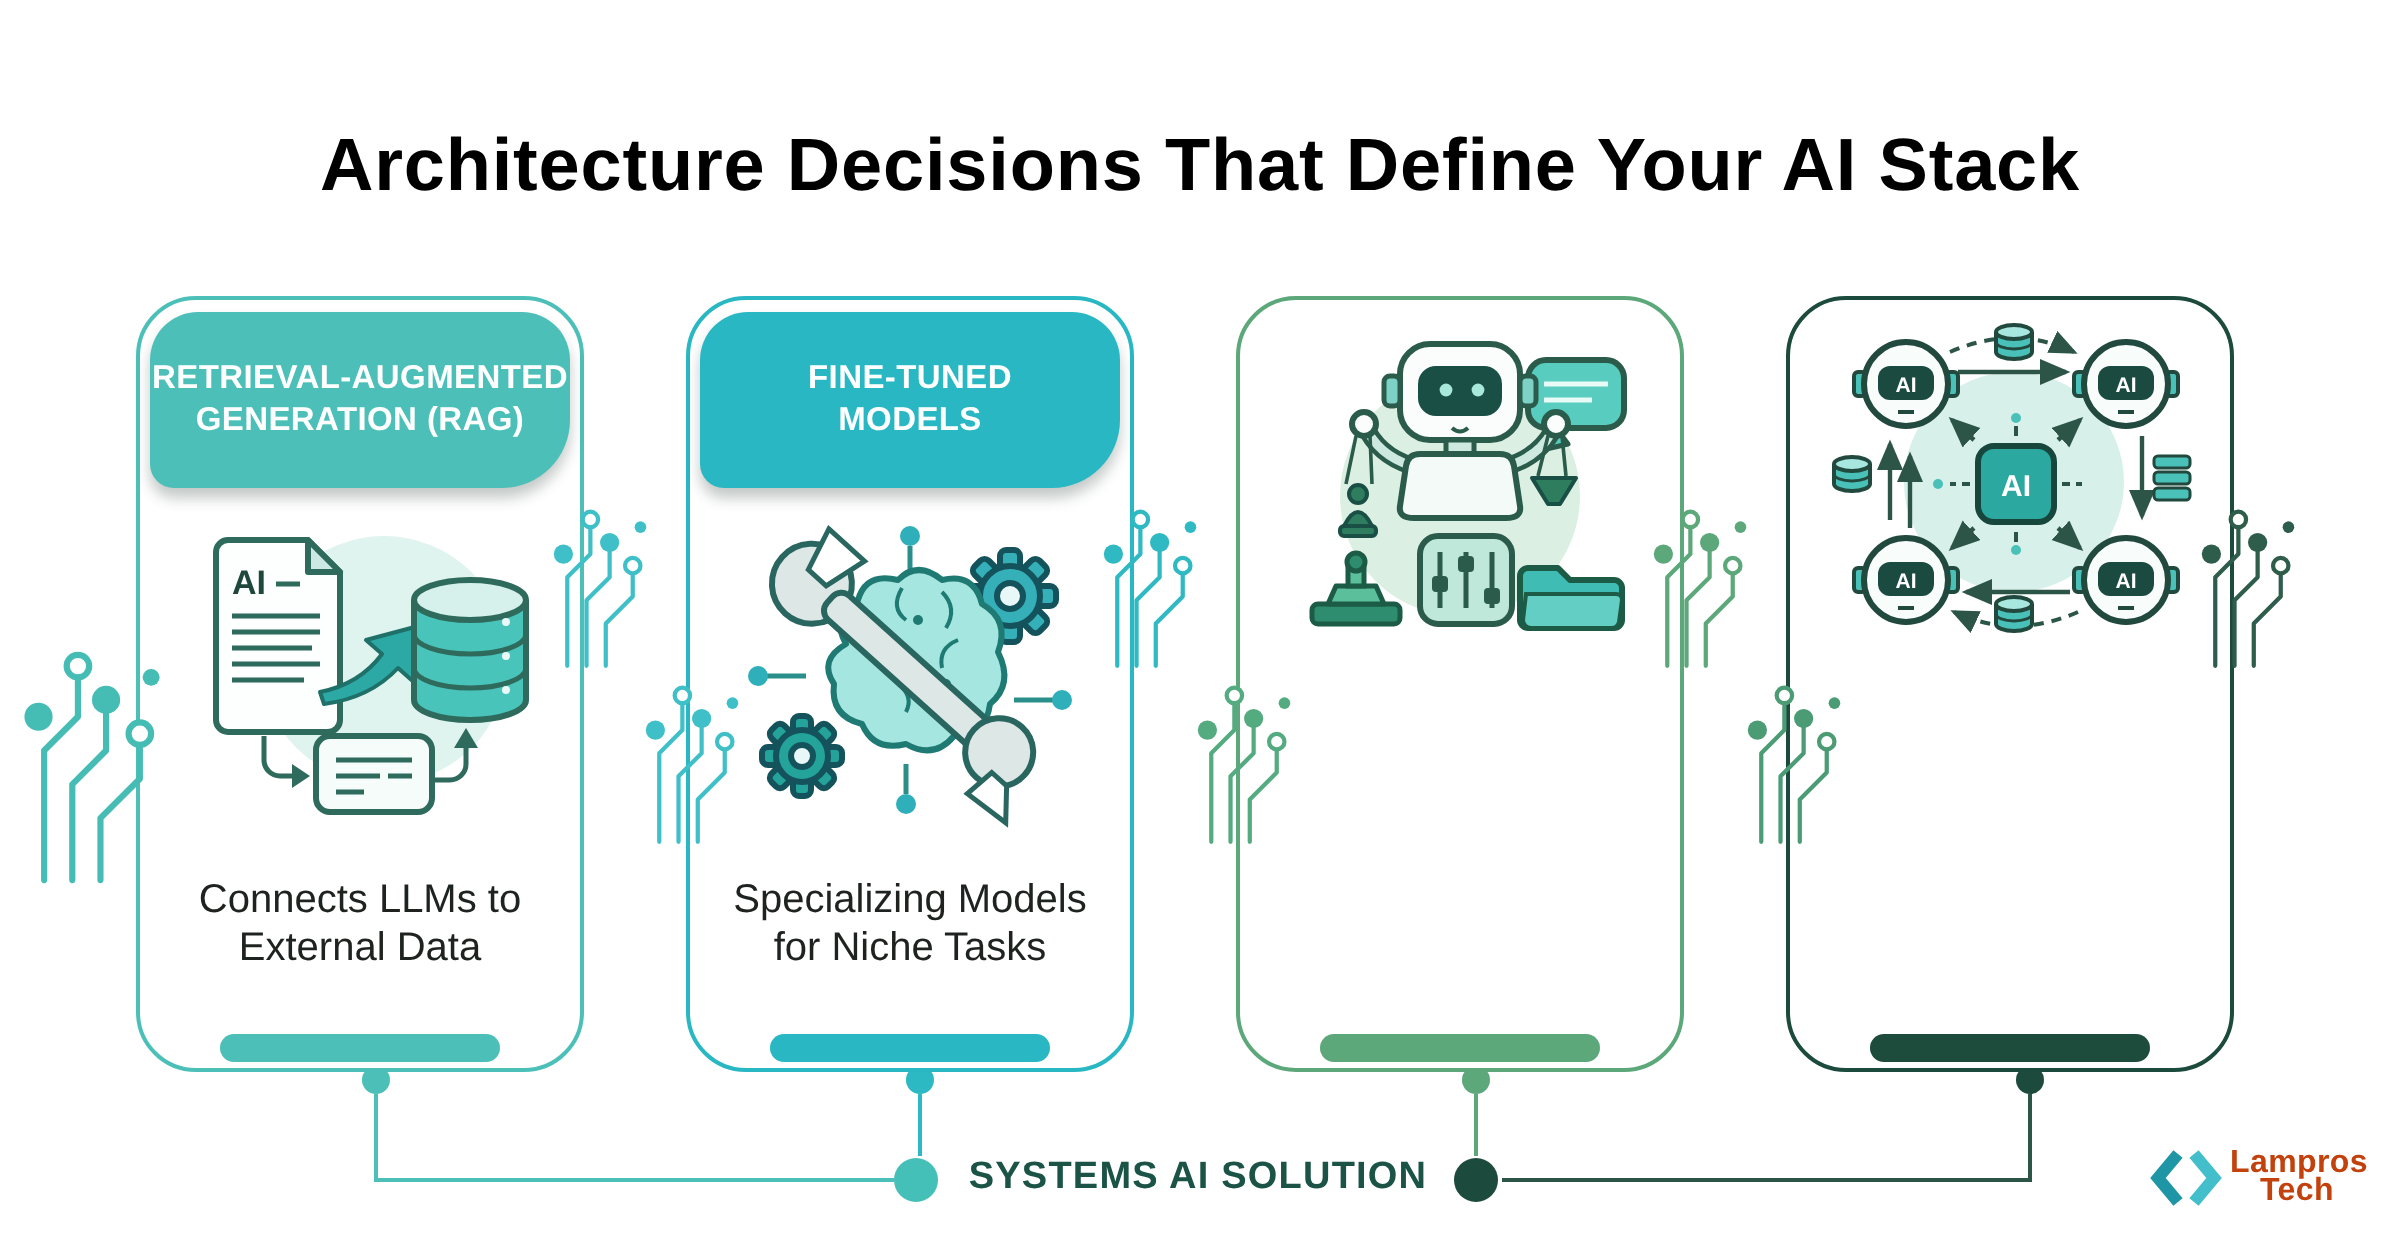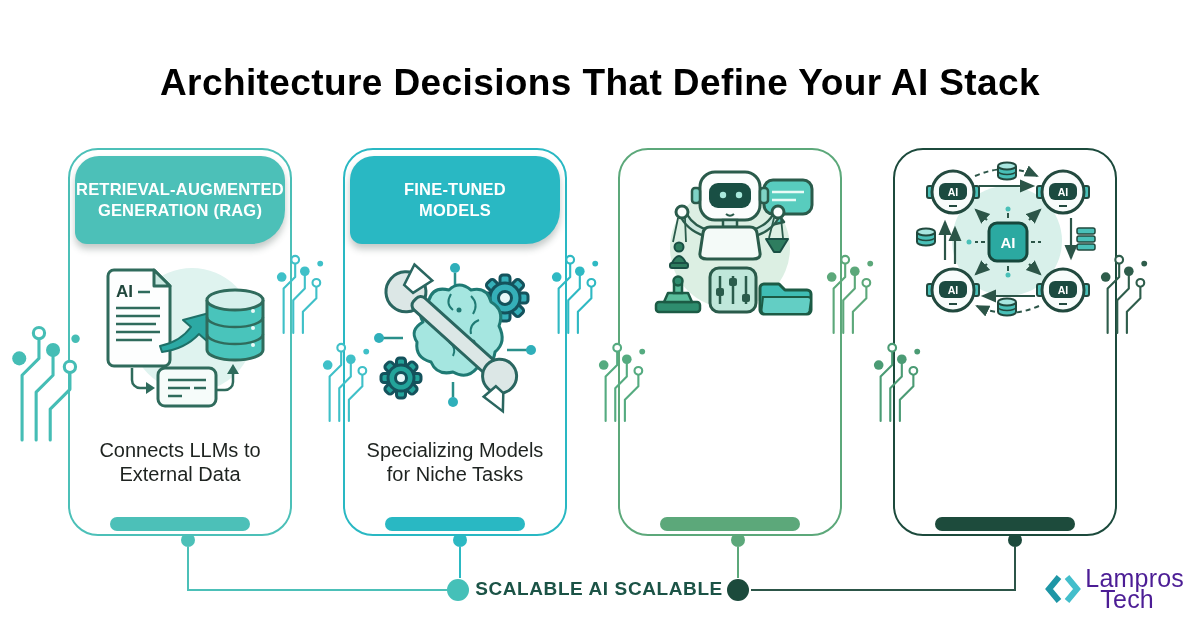--- a/index.html
+++ b/index.html
@@ -43,21 +43,21 @@
   
   .circuit{position:absolute;overflow:visible;z-index:2;}
   
   .connector{position:absolute;left:0;top:528px;width:1200px;height:102px;z-index:0;}
   .scalable-label{
     position:absolute;left:470px;top:578px;width:258px;text-align:center;
     font-size:19px;font-weight:700;color:#1b5346;letter-spacing:.6px;z-index:3;
   }
   
   .logo{position:absolute;right:16px;top:568px;display:flex;align-items:center;gap:3px;z-index:3;}
-  .logo-text{font-weight:400;font-size:25px;color:#4c1d95;line-height:.85;letter-spacing:.2px;}
+  .logo-text{font-weight:700;font-size:16px;color:#c2410c;line-height:.85;letter-spacing:.2px;}
   .logo-text .l2{margin-left:15px;}
 </style>
 </head>
 <body>
 
 <div class="stage">
 
   <svg width="0" height="0" style="position:absolute" aria-hidden="true">
     <defs>
       <g id="circ">
@@ -354,21 +354,21 @@
     <path d="M460,19 V50" fill="none" stroke="#2cb9c3" stroke-width="2"></path>
     <path d="M738,19 V50" fill="none" stroke="#5ca87a" stroke-width="2"></path>
     <path d="M1015,19 V62 H751" fill="none" stroke="#2c5548" stroke-width="2"></path>
     <circle cx="188" cy="12" r="7" fill="#4cc0b8"></circle>
     <circle cx="460" cy="12" r="7" fill="#2cb9c3"></circle>
     <circle cx="738" cy="12" r="7" fill="#5ca87a"></circle>
     <circle cx="1015" cy="12" r="7" fill="#1c4a3c"></circle>
     <circle cx="458" cy="62" r="11" fill="#45c0b8"></circle>
     <circle cx="738" cy="62" r="11" fill="#1c4a3c"></circle>
   </svg>
-  <div class="scalable-label">SCALABLE AI SCALABLE</div>
+  <div class="scalable-label">SYSTEMS AI SOLUTION</div>
 
   <div class="logo">
     <svg width="38" height="42" viewBox="0 0 38 42">
       <path d="M15,9 L5,21 L15,33" fill="none" stroke="#1e96a6" stroke-width="6"></path>
       <path d="M23,9 L33,21 L23,33" fill="none" stroke="#43becb" stroke-width="6"></path>
     </svg>
     <div class="logo-text">
       <div class="l1">Lampros</div>
       <div class="l2">Tech</div>
     </div>

